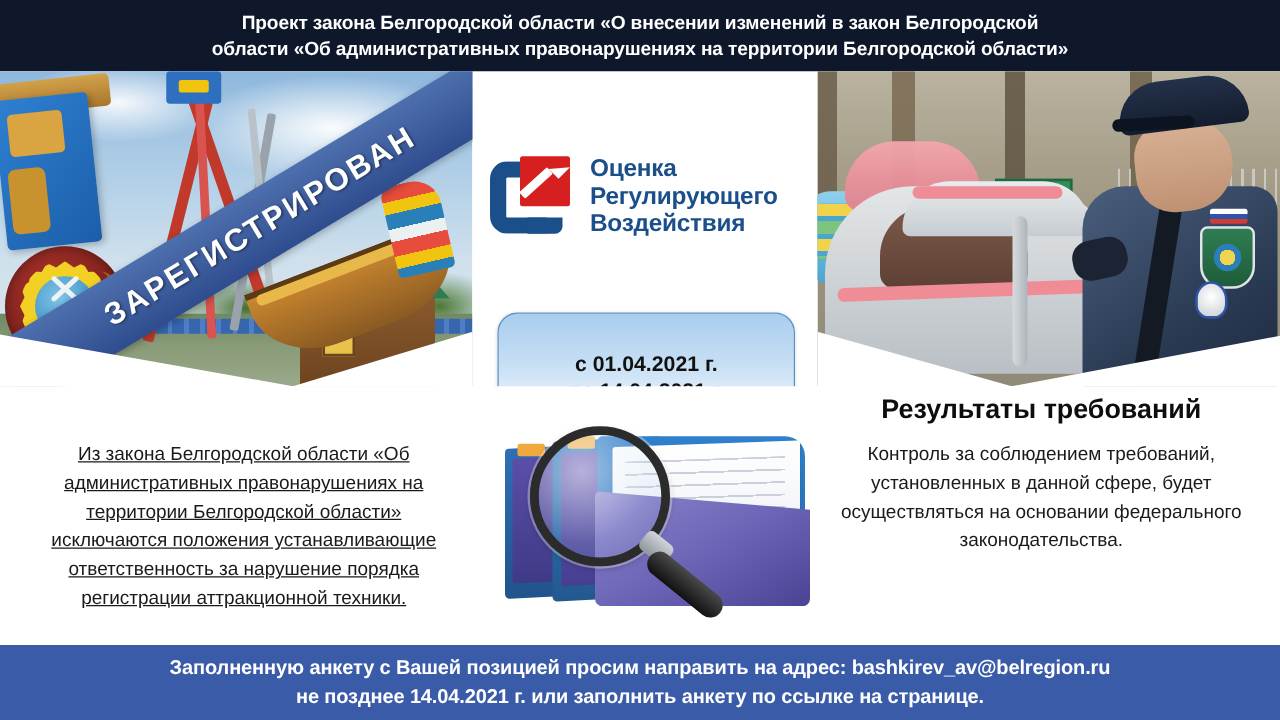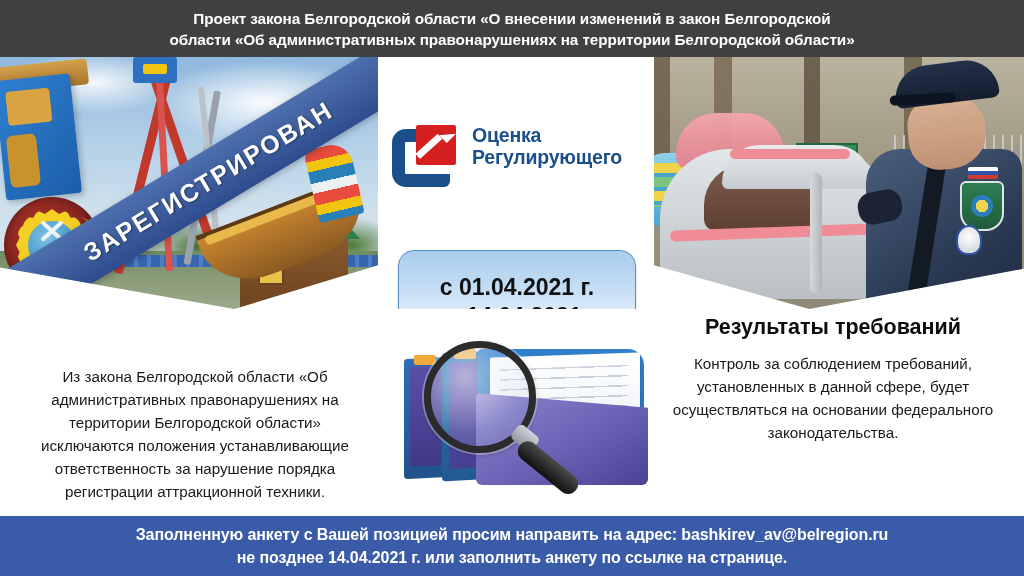--- a/index.html
+++ b/index.html
@@ -8,21 +8,21 @@
     background:#ffffff;
     font-family:"Liberation Sans","DejaVu Sans",sans-serif;
     overflow:hidden;
     position:relative;
   }
   .slide{position:relative;width:1024px;height:576px;background:#fff;overflow:hidden;}
 
   
   .header{
     position:absolute;left:0;top:0;width:1024px;height:57px;
-    background:#404040;
+    background:#0f172a;
     display:flex;align-items:center;justify-content:center;
     box-sizing:border-box;padding:2px 40px 0 40px;
   }
   .header-text{
     color:#ffffff;font-size:15.3px;font-weight:bold;line-height:1.35;
     text-align:center;letter-spacing:-0.1px;
   }
 
   
   .photo-row{position:absolute;left:0;top:57px;width:1024px;height:252px;}
@@ -343,35 +343,35 @@
     background:linear-gradient(#a9cdee 0%,#c2dcf3 34%,#e2eefb 66%,#f6fafe 100%);
     border:1.5px solid #5a8fc4;border-radius:16px;
     box-sizing:border-box;
     display:flex;flex-direction:column;align-items:center;justify-content:center;
     box-shadow:0 1px 3px rgba(0,0,0,.18);
   }
   .disc-title{
     color:#111;font-size:20px;font-weight:bold;text-decoration:underline;
     text-underline-offset:3px;margin-bottom:3px;
   }
-  .disc-line{color:#111;font-size:23px;font-weight:bold;line-height:1.25;}
+  .disc-line{color:#111;font-size:17px;font-weight:bold;line-height:1.25;}
 
   
   .body-area{position:absolute;left:0;top:309px;width:1024px;height:207px;background:#fff;}
 
   .col-head{
     position:absolute;font-size:21.5px;font-weight:bold;color:#0d0d0d;text-align:center;
   }
   .head-left{left:28px;top:6px;width:330px;}
   .head-right{left:660px;top:6px;width:346px;}
 
   .col-text{
     position:absolute;font-size:15.2px;color:#1a1a1a;line-height:1.52;text-align:center;
   }
-  .text-left{left:30px;top:56px;width:330px;}
+  .text-left{left:30px;top:43px;width:330px;text-decoration:underline;}
   .text-right{left:660px;top:43px;width:346px;}
 
   
   .folders{position:absolute;left:398px;top:28px;width:250px;height:170px;}
   .fld{
     position:absolute;border-radius:3px 10px 4px 4px;
   }
   .fld-back{
     left:6px;top:20px;width:86px;height:120px;
     background:linear-gradient(#2e6fb5,#21538c);
@@ -499,20 +499,21 @@
         <div class="orv-mark">
           <div class="orv-c"></div>
           <div class="orv-c2"></div>
           <div class="orv-c3"></div>
           <div class="orv-sq"></div>
           <div class="orv-arrow"></div>
         </div>
         <div class="orv-words">
           <div>Оценка</div>
           <div>Регулирующего</div>
+          <div>Воздействия</div>
         </div>
       </div>
 
       <div class="discussion-box">
         <div class="disc-line">с 01.04.2021 г.</div>
         <div class="disc-line">по 14.04.2021 г.</div>
       </div>
     </div>
 
     <div class="photo photo-right">

